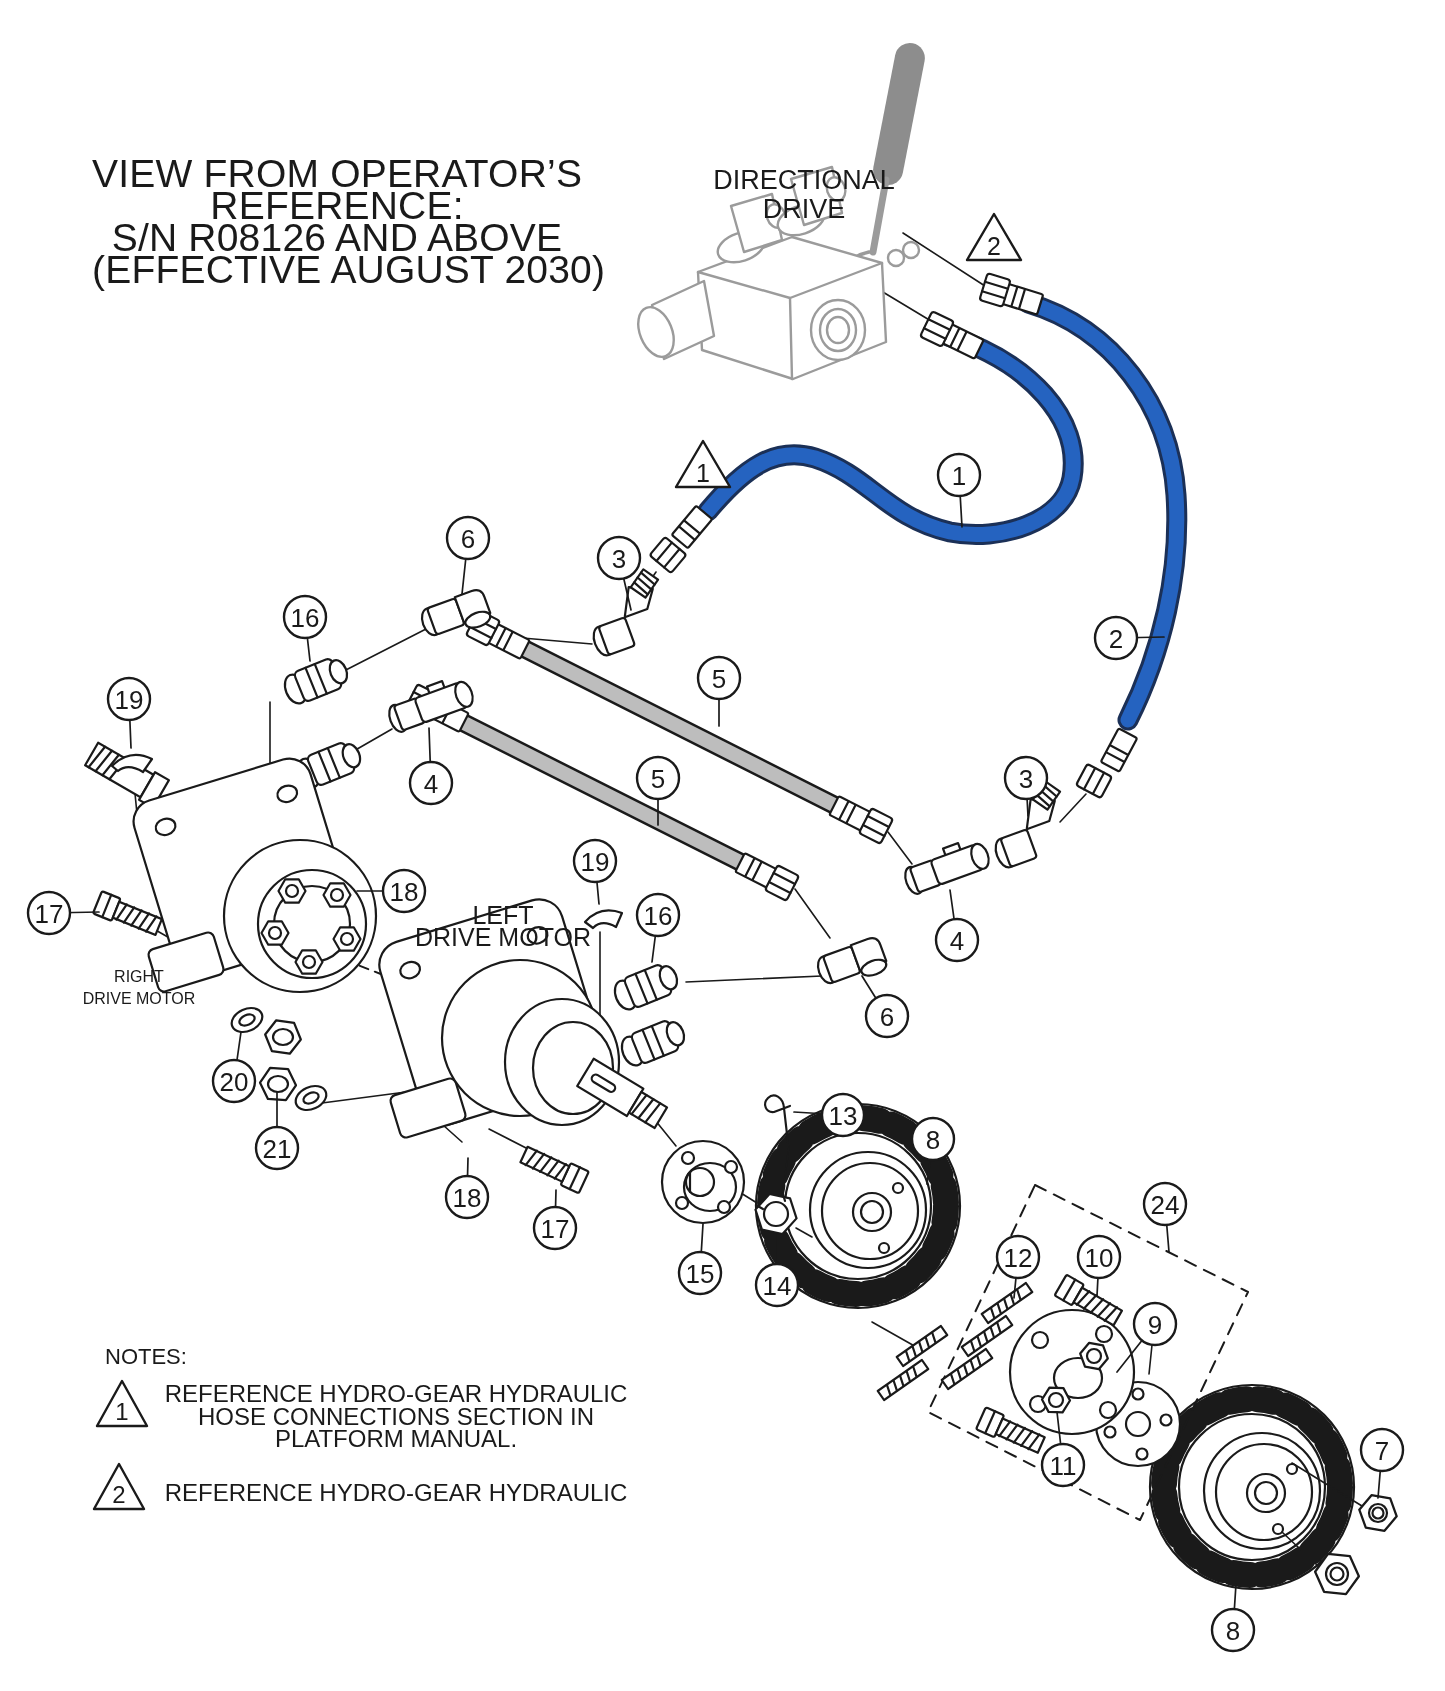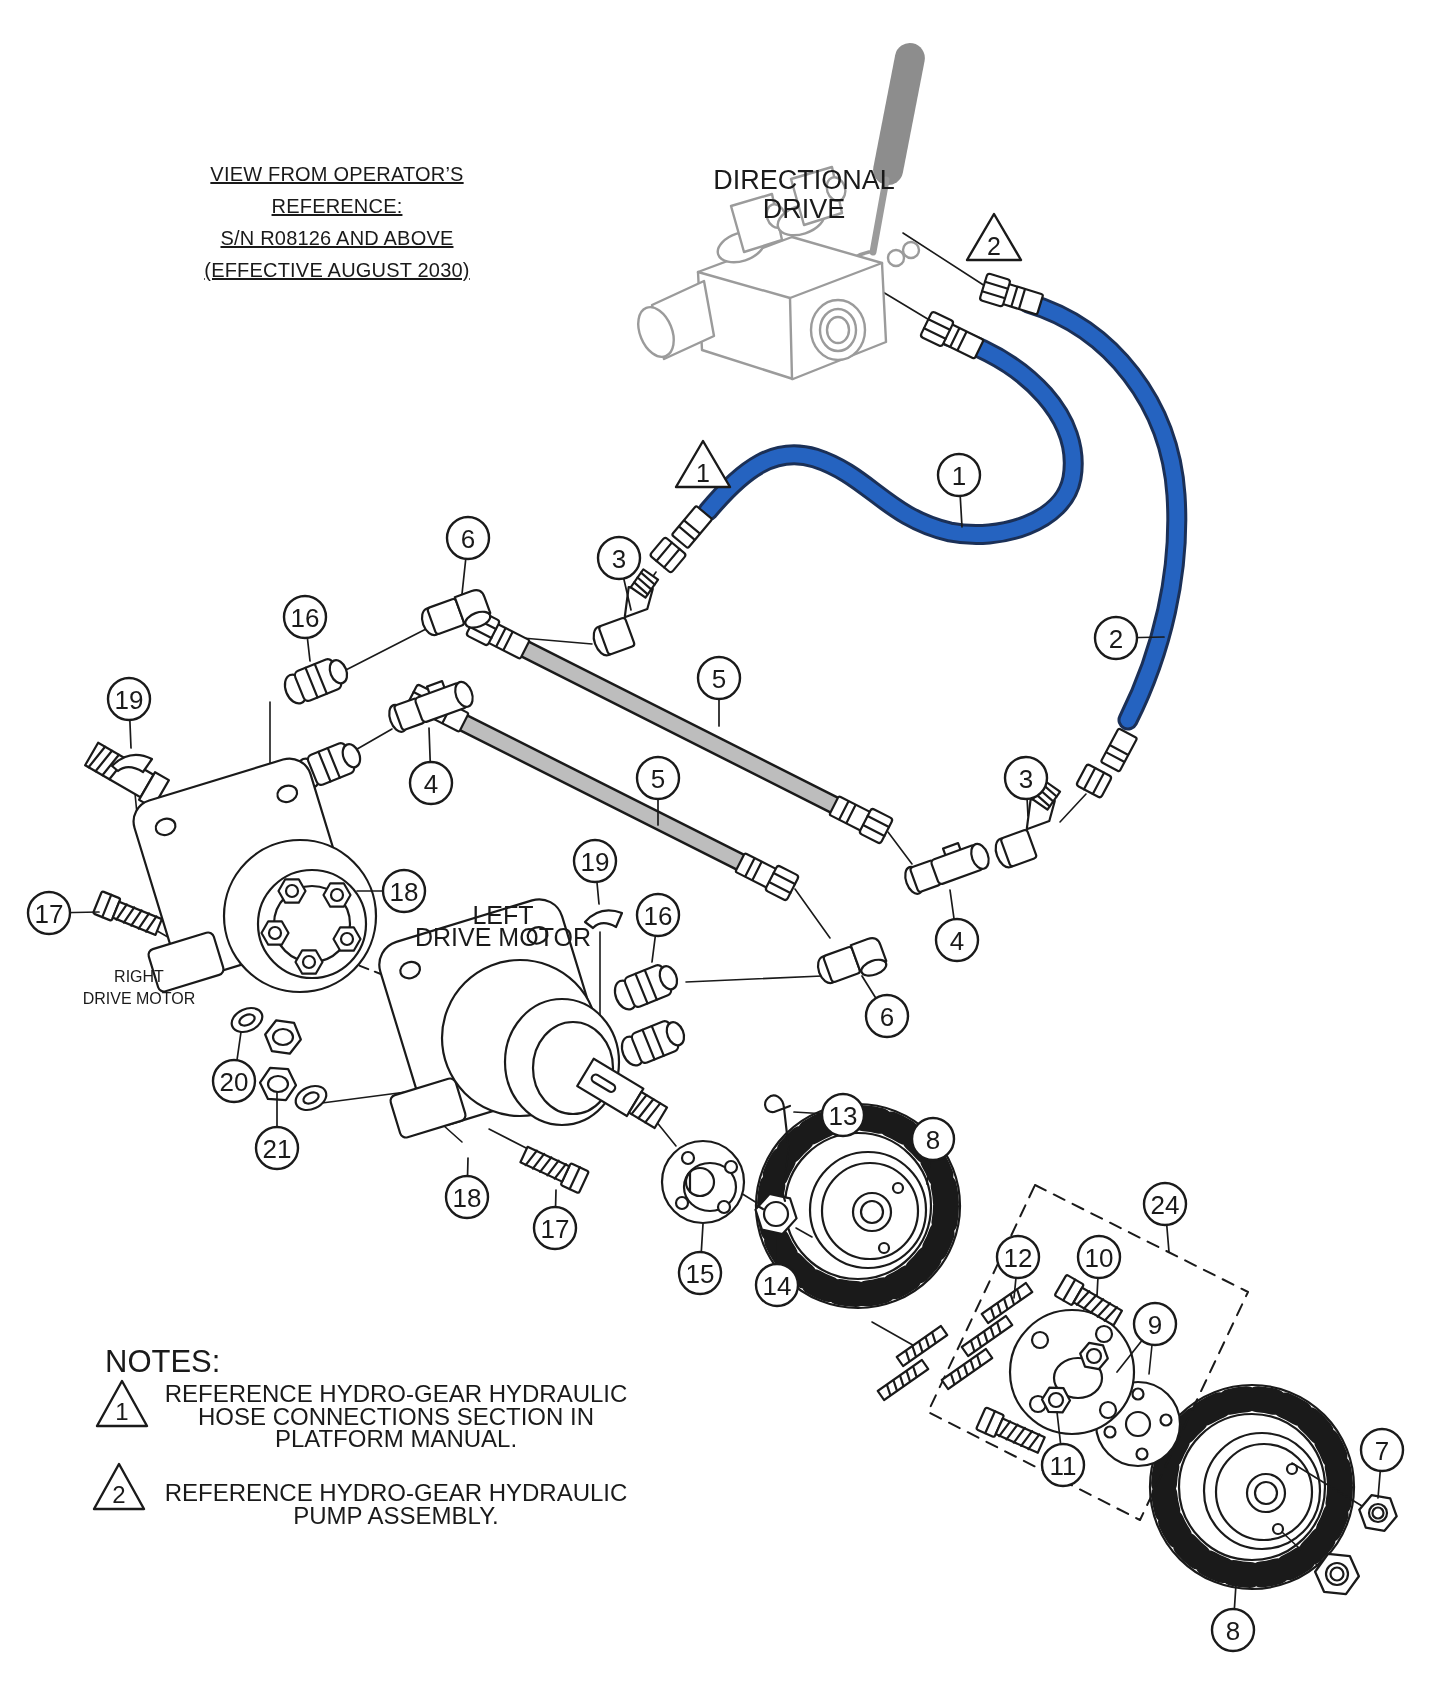--- a/index.html
+++ b/index.html
@@ -1,25 +1,25 @@
 <!DOCTYPE html>
 <html style="--hose-blue: #2563c0; --hose-outline: #1b3057; --gray-hose: #bdbdbd; --valve-gray: #9b9b9b; --handle-gray: #8d8d8d; --ink: #1a1a1a;"><head>
 <meta charset="utf-8">
 <style>
   html,body{margin:0;padding:0;background:#ffffff;}
   #page{position:relative;width:1445px;height:1691px;background:#fff;overflow:hidden;
         font-family:"Liberation Sans",sans-serif;color:#1a1a1a;}
   #art{position:absolute;left:0;top:0;width:1445px;height:1691px;}
   svg text{font-family:"Liberation Sans",sans-serif;}
   .lbl{position:absolute;text-align:center;white-space:nowrap;}
-  .title-block{left:92px;top:158px;width:490px;font-size:20px;line-height:32px;letter-spacing:.2px;text-decoration:underline;}
+  .title-block{left:92px;top:158px;width:490px;font-size:39px;line-height:32px;letter-spacing:.2px;}
   .dv-label{left:664px;top:166px;width:280px;font-size:27px;line-height:29px;}
   .rdm-label{left:39px;top:966px;width:200px;font-size:16px;line-height:22px;}
   .ldm-label{left:403px;top:904px;width:200px;font-size:25px;line-height:22px;}
-  .notes-heading{position:absolute;left:105px;top:1344px;font-size:31px;}
+  .notes-heading{position:absolute;left:105px;top:1344px;font-size:22px;}
   .note-text{position:absolute;left:161px;width:470px;font-size:24px;line-height:22.5px;text-align:center;white-space:nowrap;}
   .note-1-text{top:1383px;}
   .note-2-text{top:1482px;}
   .note-tri{position:absolute;}
   .note-tri-1{left:94px;top:1378px;}
   .note-tri-2{left:91px;top:1461px;}
   
   .hose-blue{stroke:var(--hose-blue,#2563c0);}
   .hose-outline{stroke:var(--hose-outline,#1b3057);}
   .gray-hose{stroke:var(--gray-hose,#bdbdbd);}
@@ -555,16 +555,15 @@
   <div>HOSE CONNECTIONS SECTION IN</div>
   <div>PLATFORM MANUAL.</div>
 </div>
 
 <svg class="note-tri note-tri-2" width="56" height="52">
   <polygon points="28,3 53,48 3,48" fill="#fff" stroke="#1a1a1a" stroke-width="2.4" stroke-linejoin="round"></polygon>
   <text x="28" y="42" text-anchor="middle" font-size="24" fill="#1a1a1a">2</text>
 </svg>
 <div class="note-text note-2-text">
   <div>REFERENCE HYDRO-GEAR HYDRAULIC</div>
-  <div>PUMP ASSEMBLY.</div>
 </div>
 
 </div>
 
 </body></html>

